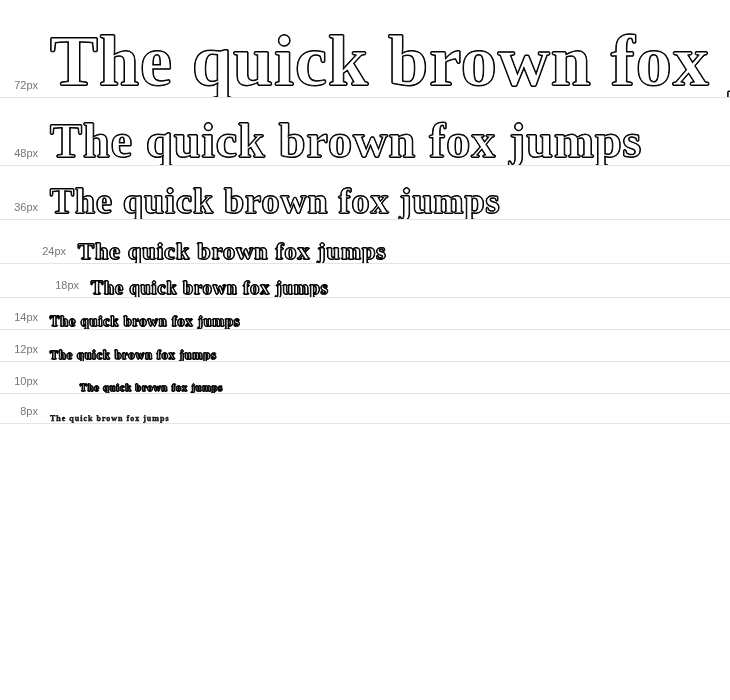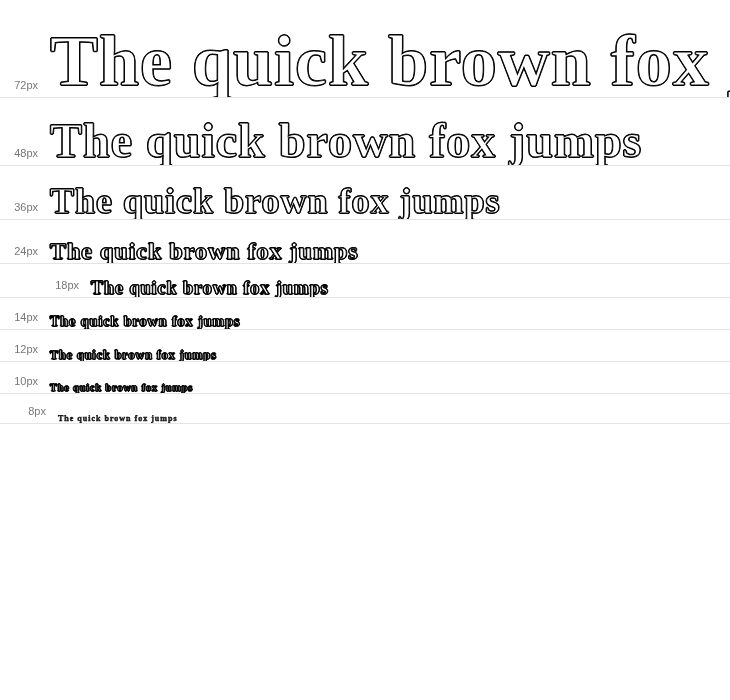--- a/index.html
+++ b/index.html
@@ -84,45 +84,45 @@
   <div class="size-row" style="height:68px;justify-content:center;">
     <div class="size-label">48px</div>
     <div class="sample s48">The quick brown fox jumps</div>
   </div>
 
   <div class="size-row" style="height:54px;">
     <div class="size-label">36px</div>
     <div class="sample s36">The quick brown fox jumps</div>
   </div>
 
-  <div class="size-row" style="height:44px;">
+  <div class="size-row" style="height:44px;padding-left:28px;">
     <div class="size-label">24px</div>
     <div class="sample s24">The quick brown fox jumps</div>
   </div>
 
   <div class="size-row" style="height:34px;padding-left:41px;">
     <div class="size-label">18px</div>
     <div class="sample s18">The quick brown fox jumps</div>
   </div>
 
   <div class="size-row" style="height:32px;">
     <div class="size-label">14px</div>
     <div class="sample s14">The quick brown fox jumps</div>
   </div>
 
   <div class="size-row" style="height:32px;justify-content:space-between;">
     <div class="size-label">12px</div>
     <div class="sample s12">The quick brown fox jumps</div>
   </div>
 
-  <div class="size-row" style="height:32px;">
+  <div class="size-row" style="height:32px;gap:30px;">
     <div class="size-label">10px</div>
     <div class="sample s10">The quick brown fox jumps</div>
   </div>
 
-  <div class="size-row" style="height:30px;padding-left:8px;">
+  <div class="size-row" style="height:30px;">
     <div class="size-label">8px</div>
     <div class="sample s8">The quick brown fox jumps</div>
   </div>
 
 </div>
 
 <div class="filler"></div>
 
 </body></html>

